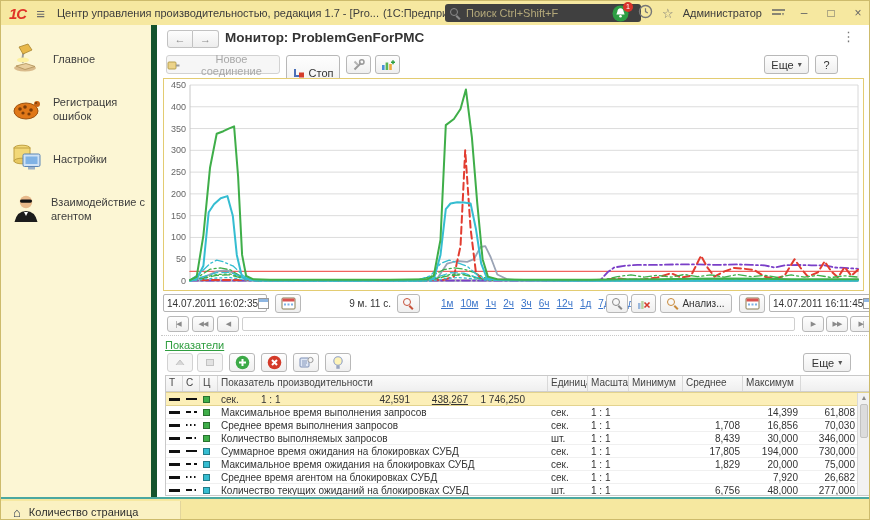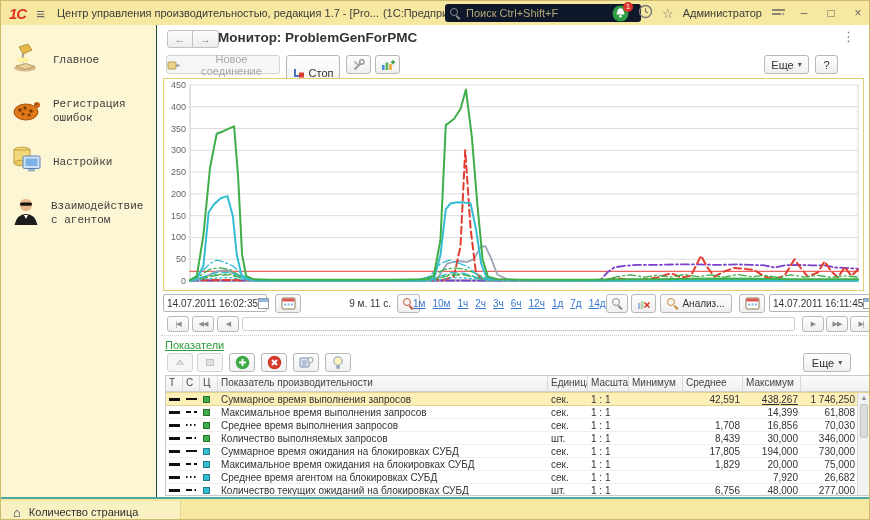--- a/index.html
+++ b/index.html
@@ -6,42 +6,42 @@
   html,body { width:870px; height:520px; }
   body { font-family:"Liberation Sans", sans-serif; background:#fff; overflow:hidden; }
   .app { position:relative; width:870px; height:520px; background:#fff; border:1px solid #cdbb6c; overflow:hidden; }
 
   
   .titlebar { position:absolute; left:0; top:0; width:870px; height:24px; background:#f6e8a0; display:flex; align-items:center; }
   .logo { font-size:15px; font-weight:bold; font-style:italic; color:#e03428; margin:0 10px 0 8px; letter-spacing:-1px; }
   .hamburger { font-size:15px; color:#6b6b6b; margin-right:12px; cursor:pointer; }
   .win-title { font-size:11px; color:#3c3c3c; white-space:nowrap; }
   .win-title .app-name { margin-left:4px; }
-  .search { position:absolute; left:444px; top:3px; width:196px; height:18px; background:#0f172a; border-radius:3px; display:flex; align-items:center; padding:0 5px; gap:5px; }
+  .search { position:absolute; left:444px; top:3px; width:196px; height:18px; background:#404040; border-radius:3px; display:flex; align-items:center; padding:0 5px; gap:5px; }
   .search .ph { font-size:11px; color:#b3a87a; }
   .tb-right { position:absolute; right:4px; top:0; height:24px; display:flex; align-items:center; gap:9px; }
   .bell-wrap { position:relative; width:17px; height:17px; }
   .badge { position:absolute; top:-3px; right:-4px; min-width:10px; height:10px; background:#d9332a; border-radius:50%; color:#fff; font-size:7px; line-height:10px; text-align:center; padding:0 1px; }
   .star { font-size:13px; color:#777; }
   .user { font-size:11px; color:#3c3c3c; }
   .winbtn { font-size:12px; color:#666; width:18px; text-align:center; cursor:pointer; }
 
   
-  .sidebar { position:absolute; left:0; top:24px; width:156px; height:472px; background:#fcf6d4; border-right:1px solid #14532d; padding-top:10px;font-family:Liberation Mono, monospace; }
+  .sidebar { position:absolute; left:0; top:24px; width:156px; height:472px; background:#fcf6d4; border-right:6px solid #14532d; padding-top:10px; }
   .side-item { display:flex; align-items:center; gap:10px; padding:8px 6px 8px 10px; cursor:pointer; }
   .side-item .lbl { font-size:11px; color:#3c3c3c; line-height:1.25; }
 
   
   .main { position:absolute; left:156px; top:24px; width:714px; height:472px; background:#fff; }
   .main-header { position:absolute; left:0; top:0; width:714px; height:28px; }
   .navpair { position:absolute; left:10px; top:5px; display:flex; }
   .navpair button { width:26px; height:18px; border:1px solid #c2c2c2; background:linear-gradient(#fdfdfd,#ededed); color:#8a8a8a; font-size:11px; cursor:pointer; }
   .navpair button:first-child { border-radius:3px 0 0 3px; }
   .navpair button:last-child { border-radius:0 3px 3px 0; border-left:none; }
-  .page-title { position:absolute; left:61px; top:5px; font-size:13.5px; font-weight:bold; color:#333; }
+  .page-title { position:absolute; left:68px; top:5px; font-size:13.5px; font-weight:bold; color:#333; }
   .dots { position:absolute; right:16px; top:4px; font-size:13px; color:#777; cursor:pointer; }
 
   .btn { display:inline-flex; align-items:center; justify-content:center; gap:4px; background:linear-gradient(#fefefe,#efefef); border:1px solid #b8b8b8; border-radius:3px; font-size:11px; color:#333; cursor:pointer; font-family:inherit; }
   .btn.disabled { color:#a8a8a8; border-color:#d2d2d2; background:#f6f6f6; cursor:default; }
   .toolbar { position:absolute; left:0; top:30px; width:714px; height:22px; }
   .t-newconn { position:absolute; left:9px; top:0; width:114px; height:19px; }
   .t-stop { position:absolute; left:129px; top:0; width:54px; height:35px; }
   .t-wrench { position:absolute; left:189px; top:0; width:25px; height:19px; }
   .t-chart { position:absolute; left:218px; top:0; width:25px; height:19px; }
   .t-more { position:absolute; left:607px; top:0; width:45px; height:19px; }
@@ -55,21 +55,21 @@
   
   .time-row { position:absolute; left:0; top:269px; width:714px; height:20px; }
   .field { position:absolute; height:18px; border:1px solid #b5b5b5; border-radius:2px; background:#fff; display:flex; align-items:center; justify-content:space-between; padding:0 3px; }
   .field .val { font-size:10px; color:#333; white-space:nowrap; }
   .f-start { left:6px; width:104px; top:0; }
   .f-end { left:612px; width:104px; top:0; }
   .i-btn { position:absolute; top:0; height:19px; }
   .calbook1 { left:118px; width:26px; }
   .interval { position:absolute; left:168px; top:4px; width:66px; text-align:right; font-size:10px; color:#333; }
   .zin { left:240px; width:23px; }
-  .ranges { position:absolute; left:256px; top:4px; display:flex; gap:7px; }
+  .ranges { position:absolute; left:284px; top:4px; display:flex; gap:7px; }
   .ranges a { font-size:10px; color:#3a74c9; text-decoration:underline; cursor:pointer; white-space:nowrap; }
   .zout { left:449px; width:22px; }
   .chx { left:474px; width:25px; }
   .analyze { left:503px; width:72px; height:19px; position:absolute; top:0; font-size:10px; }
   .calbook2 { left:582px; width:26px; }
 
   
   .navrow { position:absolute; left:0; top:291px; width:714px; height:17px; }
   .navrow .nb { position:absolute; top:0; height:16px; width:22px; font-size:7px; color:#8a8a8a; padding:0; letter-spacing:-1px; }
   .track { position:absolute; left:85px; top:1px; width:553px; height:14px; border:1px solid #cfcfcf; background:#fff; border-radius:2px; }
@@ -424,21 +424,20 @@
               <span class="tsample"></span>
             </div>
             <div class="tc" style="width: 17px;">
               <svg width="13" height="6">
                 <line x1="0" y1="3" x2="13" y2="3" stroke="#111" stroke-width="2" stroke-dasharray=""></line>
               </svg>
             </div>
             <div class="tc" style="width: 18px;">
               <span class="csq" style="background: rgb(63, 174, 73);"></span>
             </div>
-            <div class="tc" style="width: 330px;">Суммарное время выполнения запросов</div>
             <div class="tc" style="width: 40px;">сек.</div>
             <div class="tc" style="width: 41px;">1 : 1</div>
             <div class="tc num" style="width: 54px;"></div>
             <div class="tc num" style="width: 60px;">42,591</div>
             <div class="tc num" style="width: 58px; text-decoration: underline;">438,267</div>
             <div class="tc num" style="width: 57px;">1 746,250</div>
           </div>
           <div class="trow">
             <div class="tc" style="width: 17px;">
               <span class="tsample"></span>

